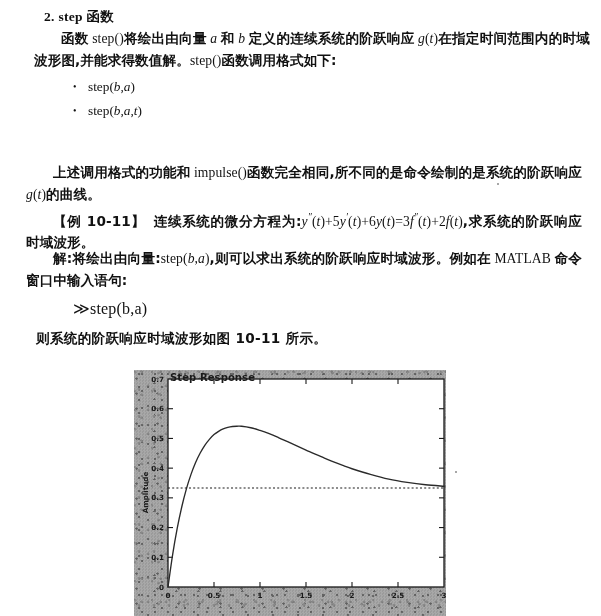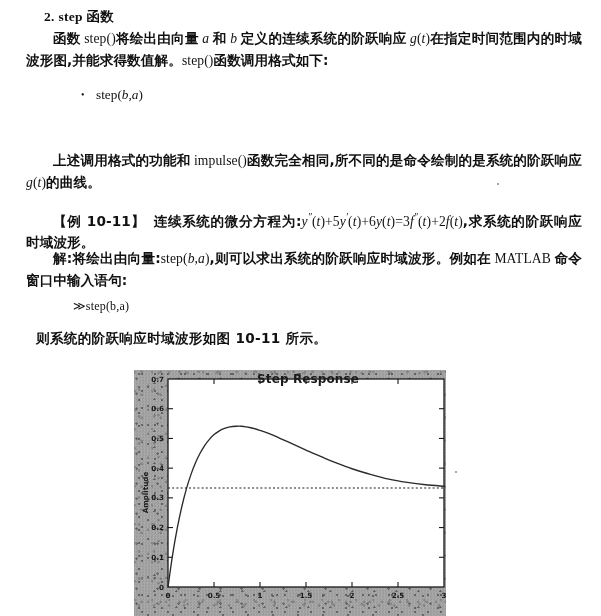--- a/index.html
+++ b/index.html
@@ -41,21 +41,21 @@
     line-height: 21.5px;
     text-align: justify;
     letter-spacing: 0.1px;
   }
   .para.indent { text-indent: 27px; }
 
   .bullet-list {
     position: absolute;
     left: 26px;
     width: 556px;
-    margin: 8px;
+    margin: 0;
     padding: 0;
     list-style: none;
   }
   .bullet-list li {
     position: relative;
     padding-left: 62px;
     height: 24px;
     font-size: 13.3px;
     line-height: 24px;
     white-space: nowrap;
@@ -64,21 +64,21 @@
     content: "\2022";
     position: absolute;
     left: 47px;
     top: 0;
     font-size: 10px;
   }
 
   .mono-line {
     position: absolute;
     left: 26px;
-    font-size: 12px;
+    font-size: 16px;
     white-space: nowrap;
     letter-spacing: 0.2px;
     text-align: right;
   }
 
   .bold-line {
     position: absolute;
     left: 26px;
     font-size: 13.6px;
     font-weight: bold;
@@ -130,23 +130,23 @@
     position: absolute;
     inset: 0;
     z-index: 2;
   }
 
   .plot-title {
     position: absolute;
     z-index: 3;
     left: 0; right: 0;
     top: 2px;
-    text-align: center;
-    font-family: "DejaVu Sans", "Liberation Sans", sans-serif;
-    font-size: 12px;
+    text-align: left;
+    font-family: "DejaVu Sans", "Liberation Sans", sans-serif;
+    font-size: 10px;
     font-weight: bold;
     color: #1a1a1a;
     letter-spacing: .1px;
     padding-left: 36px;
   }
   .x-label {
     position: absolute;
     z-index: 3;
     left: 0; right: 0;
     bottom: 3px;
@@ -182,29 +182,30 @@
     border-radius: 50%;
   }
 </style>
 </head>
 <body>
 
 <div class="page">
 
   <div class="heading">2. step 函数</div>
 
-  <div class="para indent" style="top:28px;">
+  <div class="para indent" style="top:28px;margin-left:8px;">
     <span class="cjk">函数</span> step()<span class="cjk">将绘出由向量</span> <i class="v">a</i> <span class="cjk">和</span> <i class="v">b</i> <span class="cjk">定义的连续系统的阶跃响应</span> <i class="v">g</i>(<i class="v">t</i>)<span class="cjk">在指定时间范围内的时域波形图,并能求得数值解。</span>step()<span class="cjk">函数调用格式如下:</span>
   </div>
 
   <ul class="bullet-list" style="top:75px;">
     <li>step(<i class="v">b</i>,<i class="v">a</i>)</li>
+    <li>step(<i class="v">b</i>,<i class="v">a</i>,<i class="v">t</i>)</li>
   </ul>
 
-  <div class="para indent" style="top:150px;">
+  <div class="para indent" style="top:162px;">
     <span class="cjk">上述调用格式的功能和</span> impulse()<span class="cjk">函数完全相同,所不同的是命令绘制的是系统的阶跃响应</span> <i class="v">g</i>(<i class="v">t</i>)<span class="cjk">的曲线。</span>
   </div>
 
   <div class="para indent" style="top:206px;">
     <span class="cjk" style="font-weight:bold">【例 10-11】</span>&nbsp;&nbsp;<span class="cjk">连续系统的微分方程为:</span><i class="v">y</i><span class="sup">″</span>(<i class="v">t</i>)+5<i class="v">y</i><span class="sup">′</span>(<i class="v">t</i>)+6<i class="v">y</i>(<i class="v">t</i>)=3<i class="v">f</i><span class="sup">″</span>(<i class="v">t</i>)+2<i class="v">f</i>(<i class="v">t</i>)<span class="cjk">,求系统的阶跃响应时域波形。</span>
   </div>
 
   <div class="para indent" style="top:248px;">
     <span class="cjk" style="font-weight:bold">解:</span><span class="cjk">将绘出由向量:</span>step(<i class="v">b</i>,<i class="v">a</i>)<span class="cjk">,则可以求出系统的阶跃响应时域波形。例如在</span> MATLAB <span class="cjk">命令窗口中输入语句:</span>
   </div>

